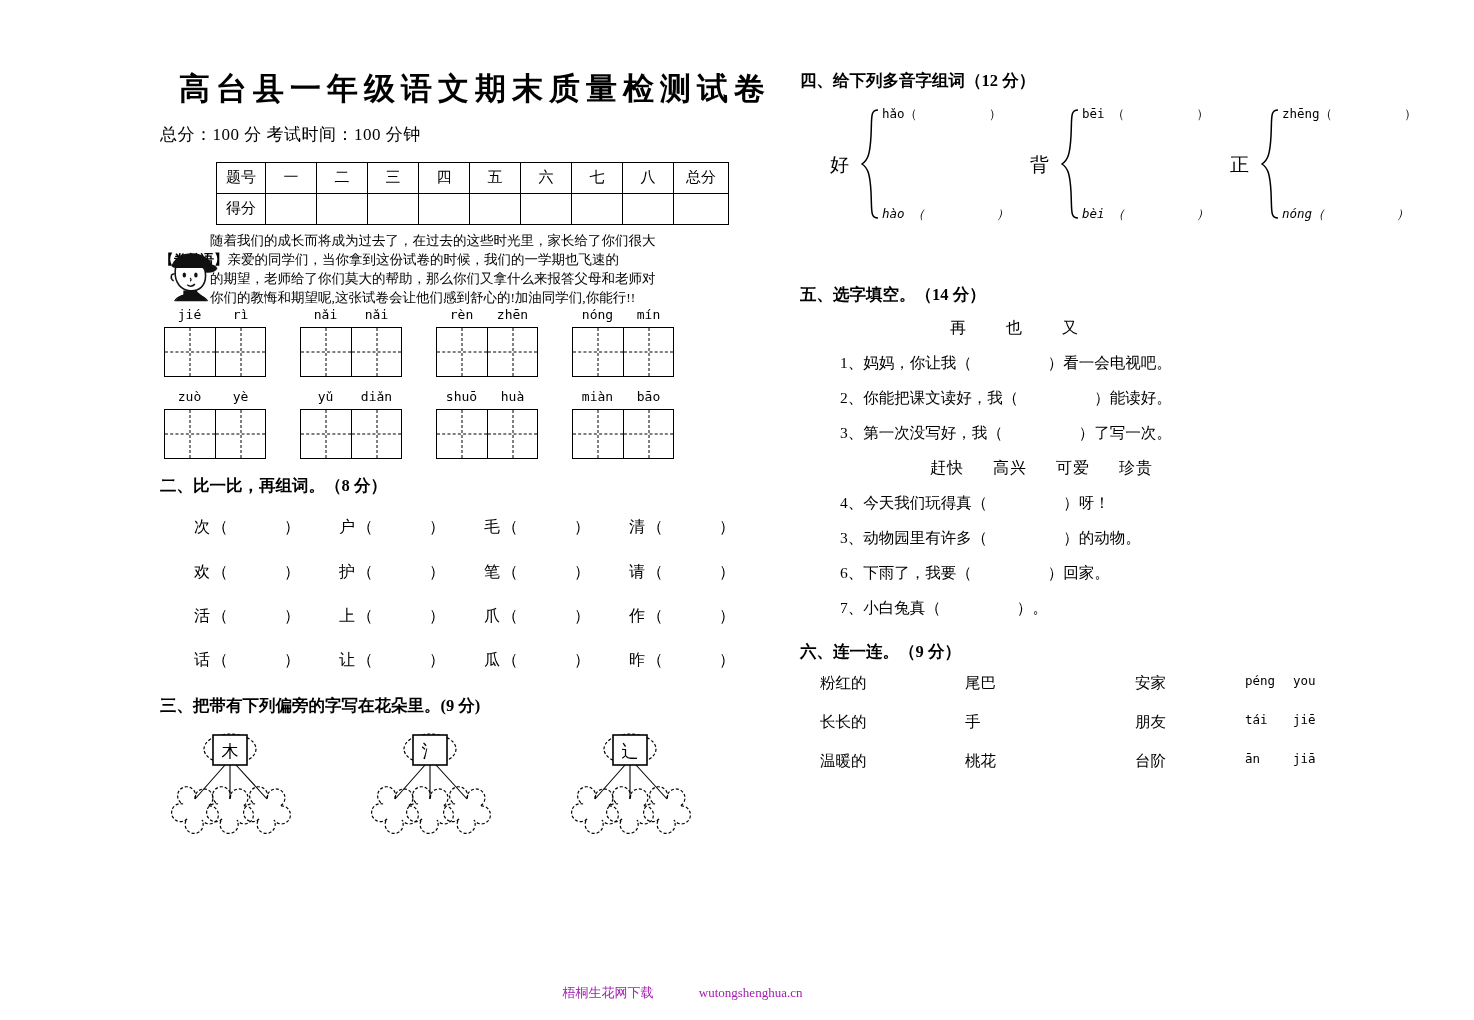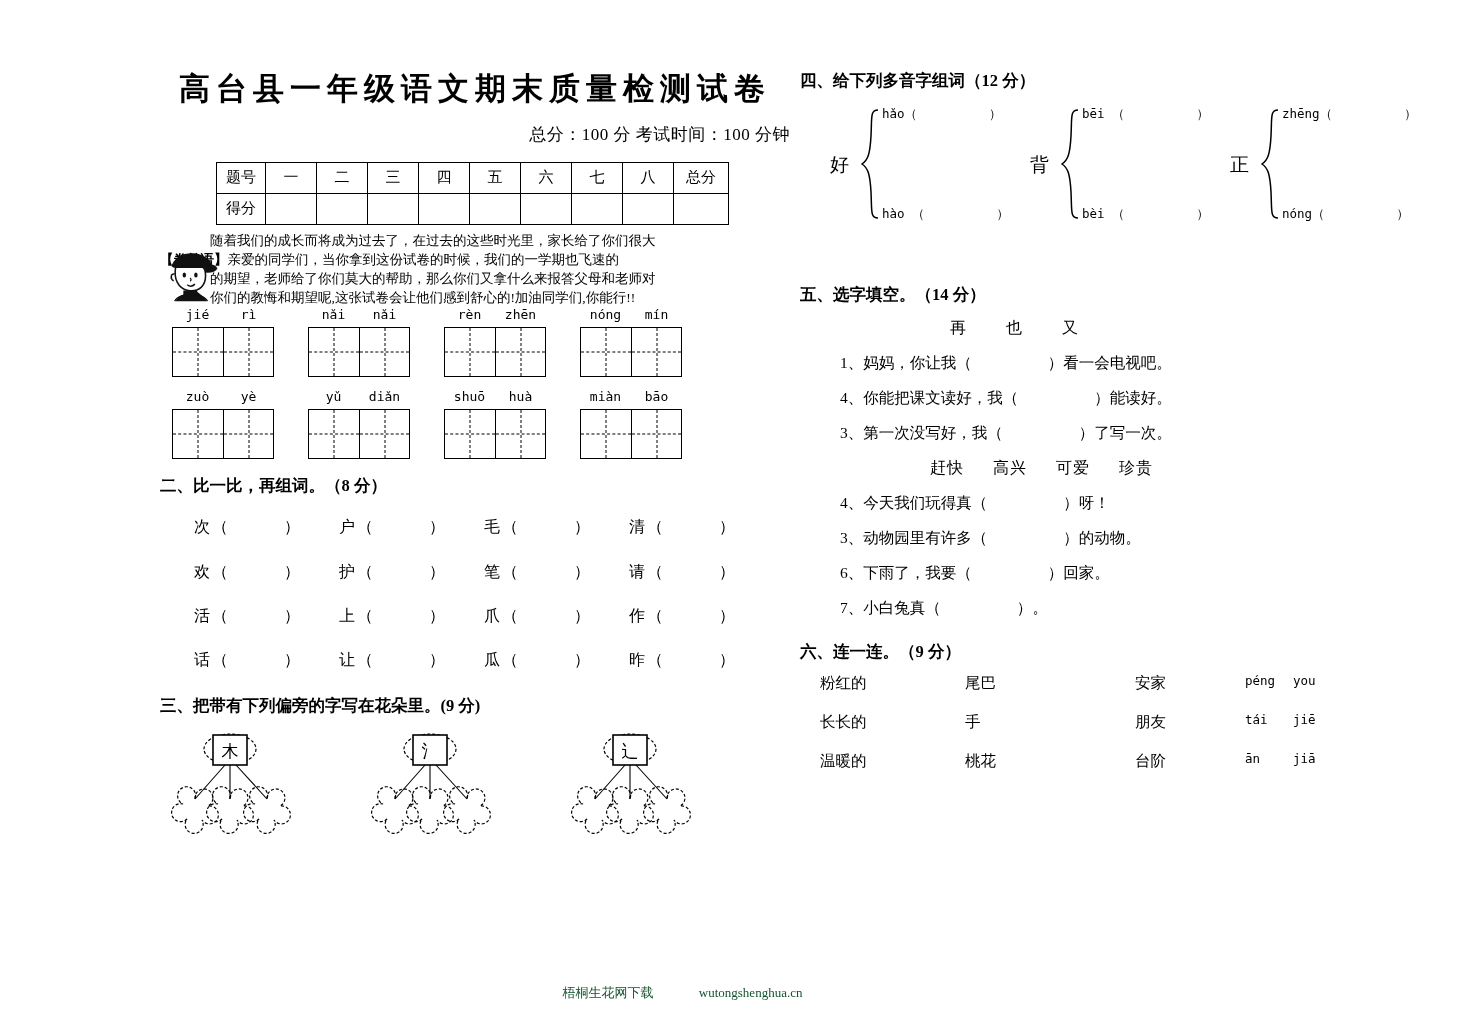--- a/index.html
+++ b/index.html
@@ -19,21 +19,21 @@
   .col-right { position: absolute; left: 800px; top: 70px;  width: 640px; }
 
   
   .paper-title {
     font-size: 31px; font-weight: bold; text-align: center;
     letter-spacing: 6px; line-height: 1.25;
     font-family: "Liberation Serif", "DejaVu Serif", serif;
     margin: 0 0 4px 0;
   }
   .paper-subtitle {
-    font-size: 17px; text-align: right; margin: 14px 0 0 0;
+    font-size: 17px; text-align: left; margin: 14px 0 0 0;
     letter-spacing: 0.5px;
   }
 
   
   .score-table-wrap { margin-top: 16px; padding-left: 56px; }
   table.score-table {
     border-collapse: collapse;
     table-layout: fixed;
   }
   table.score-table td {
@@ -65,21 +65,21 @@
   }
 
   
   .sec-h {
     font-size: 16.5px; font-weight: bold;
     margin: 16px 0 10px 0;
     font-family: "Liberation Serif", "DejaVu Serif", serif;
   }
 
   
-  .tzg-row { display: flex; margin-left: 12px; margin-bottom: 12px; }
+  .tzg-row { display: flex; margin-left: 4px; margin-bottom: 12px; }
   .tzg-item { margin-right: 34px; }
   .tzg-item:last-child { margin-right: 0; }
   .tzg-pinyin {
     font-family: "DejaVu Sans Mono", monospace;
     font-size: 13px; letter-spacing: 0px;
     display: flex; margin-bottom: 5px;
   }
   .tzg-pinyin span { width: 50%; text-align: center; }
   .tzg-grid {
     display: flex; width: 100px; height: 48px;
@@ -123,21 +123,21 @@
   .poly-brace {
     position: absolute; left: 30px; top: 2px;
     font-size: 15px; line-height: 1;
   }
   .poly-line {
     position: absolute; left: 52px;
     font-family: "DejaVu Sans Mono", monospace;
     font-size: 12.5px; white-space: nowrap;
   }
   .poly-line.top { top: 0px; }
-  .poly-line.bot { top: 100px; }
+  .poly-line.bot { top: 100px; font-style: italic; }
   .poly-line .gap { display: inline-block; width: 72px; }
 
   
   .bank {
     margin: 12px 0 14px 0; padding-left: 150px;
     font-size: 16px; letter-spacing: 1px;
   }
   .bank span { margin-right: 34px; }
   .bank.bank2 { padding-left: 130px; }
   .bank.bank2 span { margin-right: 24px; }
@@ -155,21 +155,21 @@
   .match-c4 {
     width: 160px;
     font-family: "DejaVu Sans Mono", monospace;
     font-size: 12.5px;
   }
   .match-c4 .p1 { display: inline-block; min-width: 48px; }
 
   
   .footer {
     position: absolute; left: 0; right: 0; bottom: 18px;
-    text-align: center; font-size: 13px; color: #14532d;
+    text-align: center; font-size: 13px; color: #a21caf;
   }
   .footer .w1 { margin-right: 42px; }
 </style>
 </head>
 <body>
 
 <div class="page">
 
   <div class="col-left">
 
@@ -436,21 +436,21 @@
 
     <div class="sec-h" style="margin-top:58px;">五、选字填空。（14 分）</div>
 
     <div class="bank">
       <span>再</span>
       <span>也</span>
       <span>又</span>
     </div>
 
     <div class="qline"><span>1、妈妈，你让我（</span><span class="blank"></span><span>）看一会电视吧。</span></div>
-    <div class="qline"><span>4、你能把课文读好，我（</span><span class="blank"></span><span>）能读好。</span></div>
+    <div class="qline"><span>2、你能把课文读好，我（</span><span class="blank"></span><span>）能读好。</span></div>
     <div class="qline"><span>3、第一次没写好，我（</span><span class="blank"></span><span>）了写一次。</span></div>
 
     <div class="bank bank2">
       <span>赶快</span>
       <span>高兴</span>
       <span>可爱</span>
       <span>珍贵</span>
     </div>
 
     <div class="qline"><span>4、今天我们玩得真（</span><span class="blank"></span><span>）呀！</span></div>

